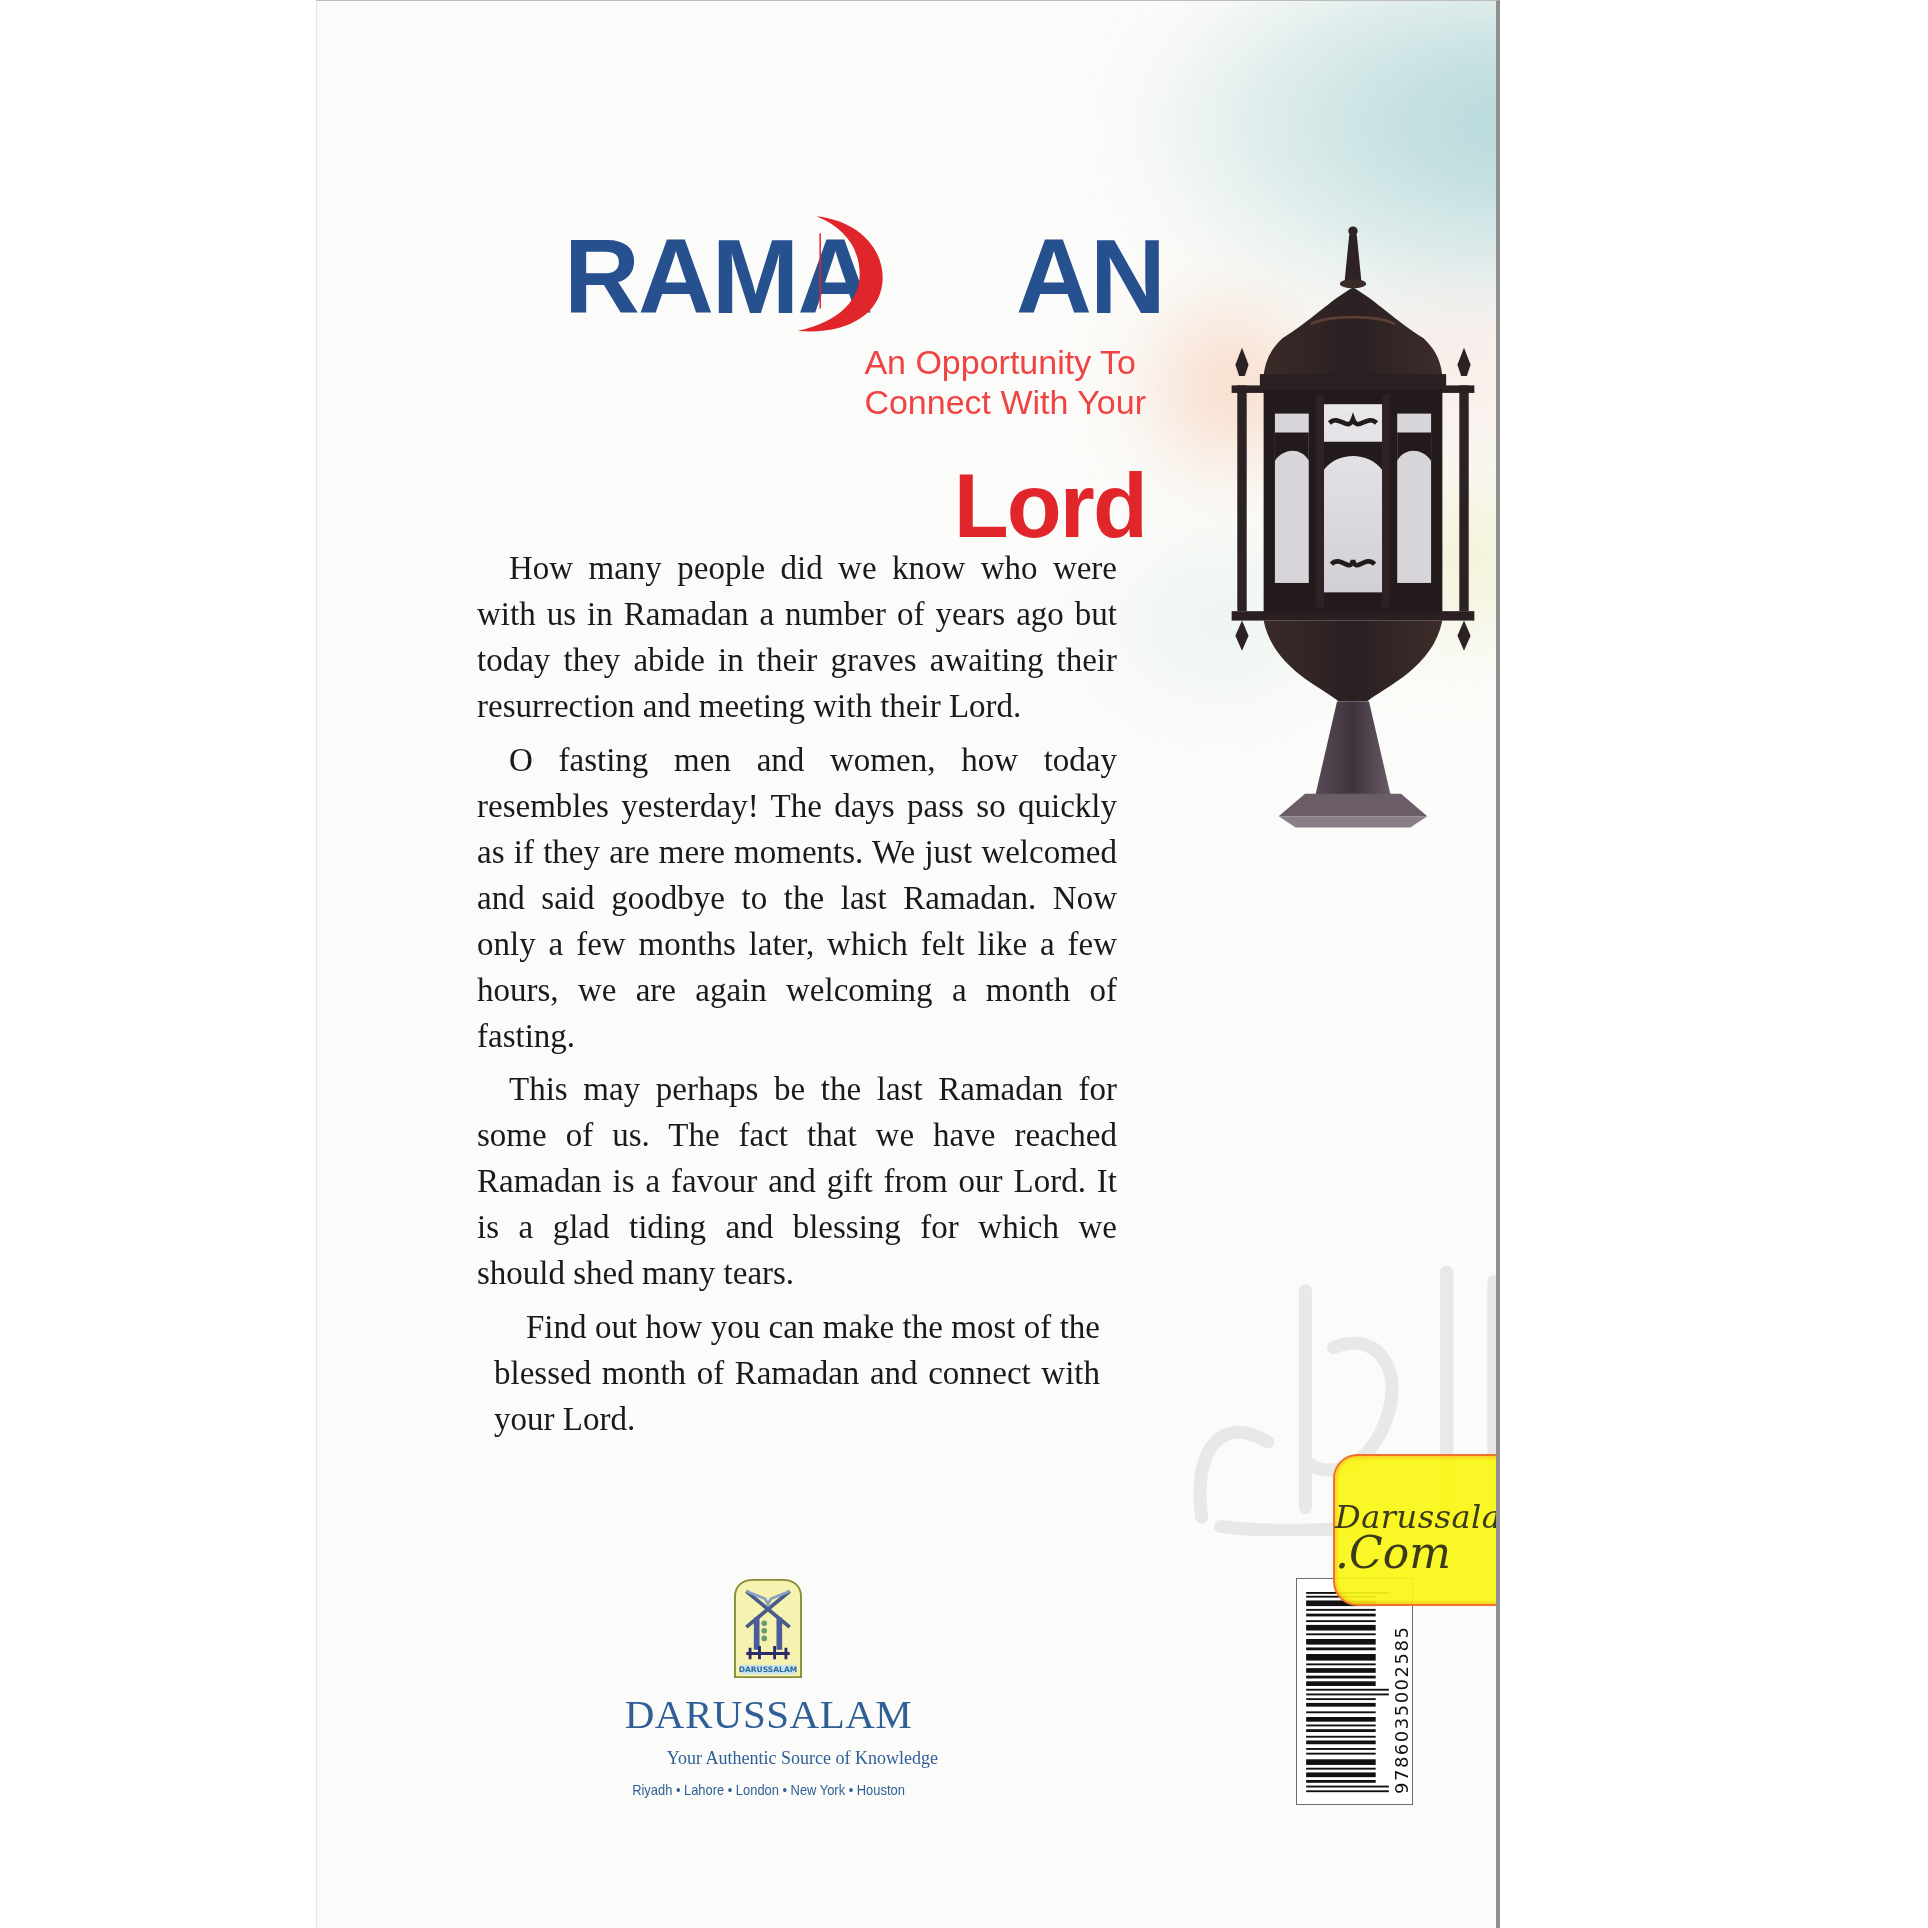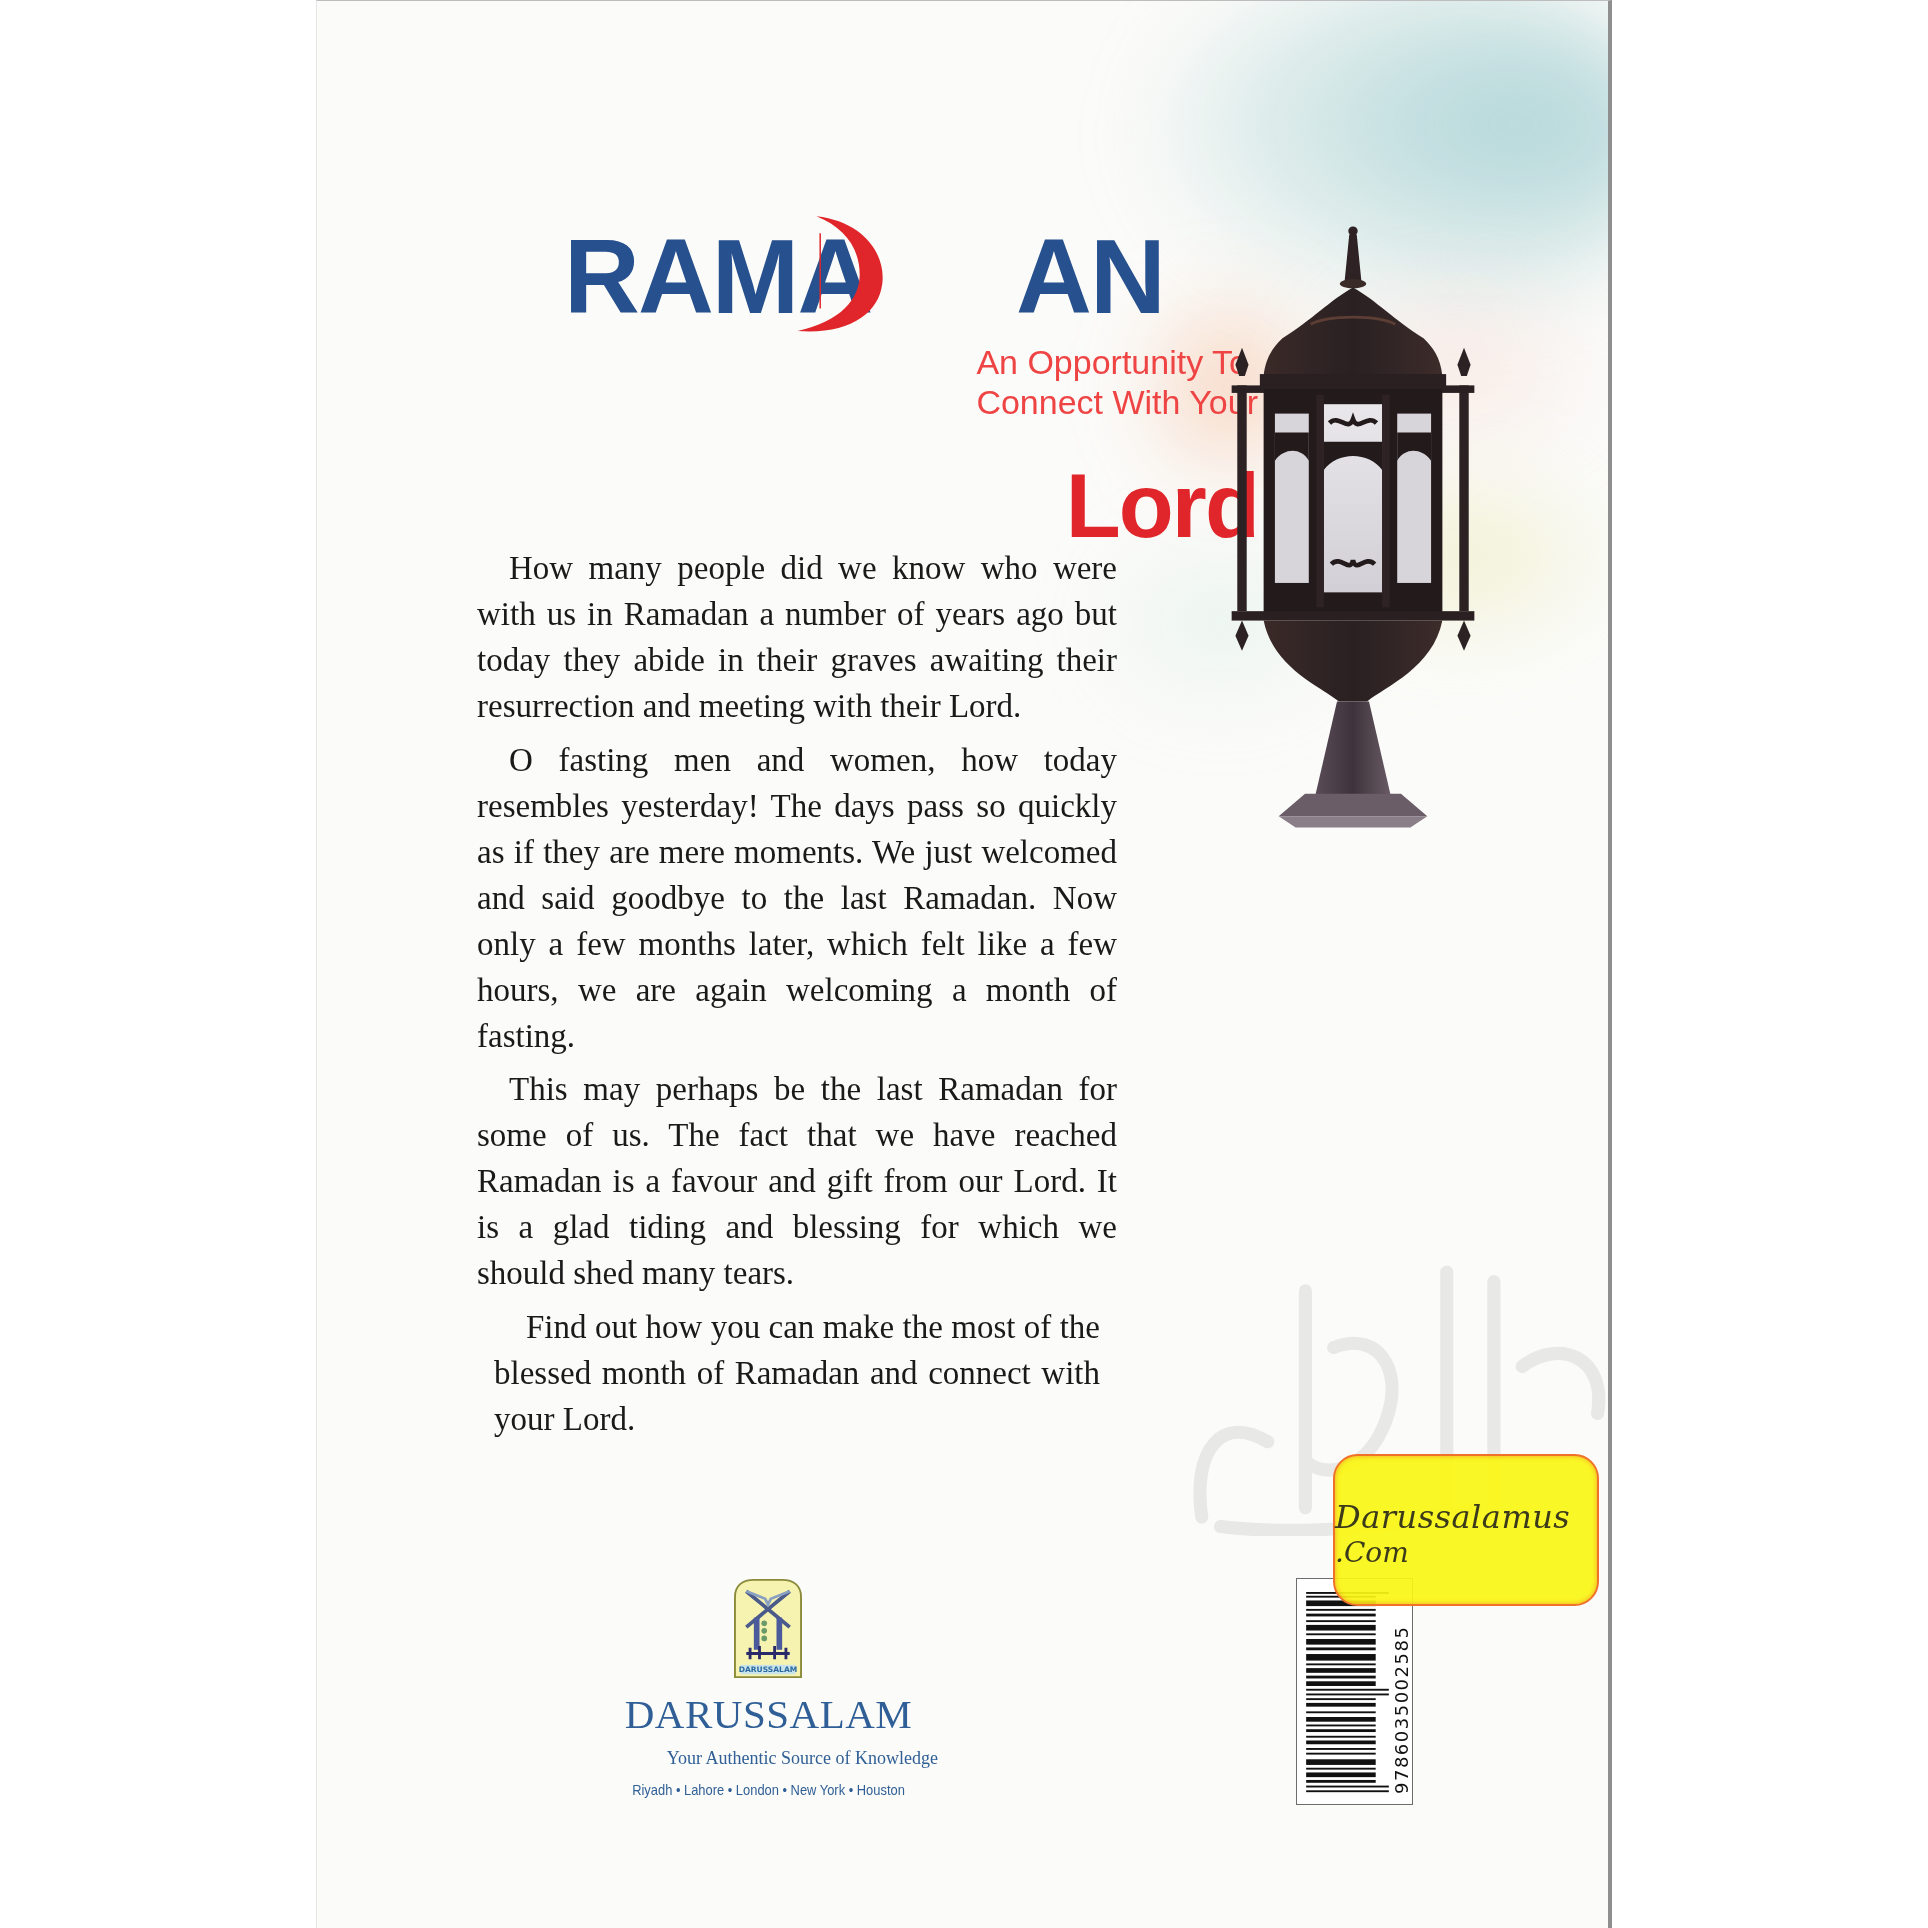--- a/index.html
+++ b/index.html
@@ -1,18 +1,18 @@
 <!DOCTYPE html>
 <html style="font-size:15px"><head>
 <meta charset="utf-8">
 <style>
   html, body { margin:0; padding:0; }
   body { width:1928px; height:1928px; background:#ffffff; position:relative; overflow:hidden; }
   .book {
-    position:absolute; left:316px; top:0; width:1296px; height:1928px;
+    position:absolute; left:316px; top:0; width:1184px; height:1928px;
     background:#fbfbf9;
     box-sizing:border-box;
     border-top:1.9px solid #bdbdbd;
     border-left:0.9px solid #e6e6e6;
     border-right:4.7px solid #8f8f8f;
     overflow:hidden;
   }
   
   .haze { position:absolute; border-radius:50%; filter:blur(38px); pointer-events:none; }
   .haze-teal { left:829px; top:-38px; width:527px; height:358px;
@@ -92,21 +92,21 @@
   .sticker {
     position:absolute; left:1016px; top:1453px; width:266px; height:152px;
     box-sizing:border-box; border-radius:24.5px;
     background:rgba(250,246,20,0.92);
     border:2.8px solid #f0712a;
     box-shadow:inset 0 0 5.6px rgba(240,110,40,0.6);
     font-family:"DejaVu Serif", serif; font-style:italic;
     color:#3b3a1a; text-align:left;
   }
   .sticker-line1 { position:absolute; left:0; right:0; top:43px; font-size:32px; line-height:36px; letter-spacing:0.5px; }
-  .sticker-line2 { position:absolute; left:0; right:11px; top:79px; font-size:28px; line-height:36px; }
+  .sticker-line2 { position:absolute; left:0; right:11px; top:79px; font-size:44px; line-height:36px; }
 </style>
 </head>
 <body>
 
 <div class="book">
 
   <div class="haze haze-teal"></div>
   <div class="haze haze-pink"></div>
   <div class="haze haze-peach"></div>
   <div class="haze haze-yellow"></div>

